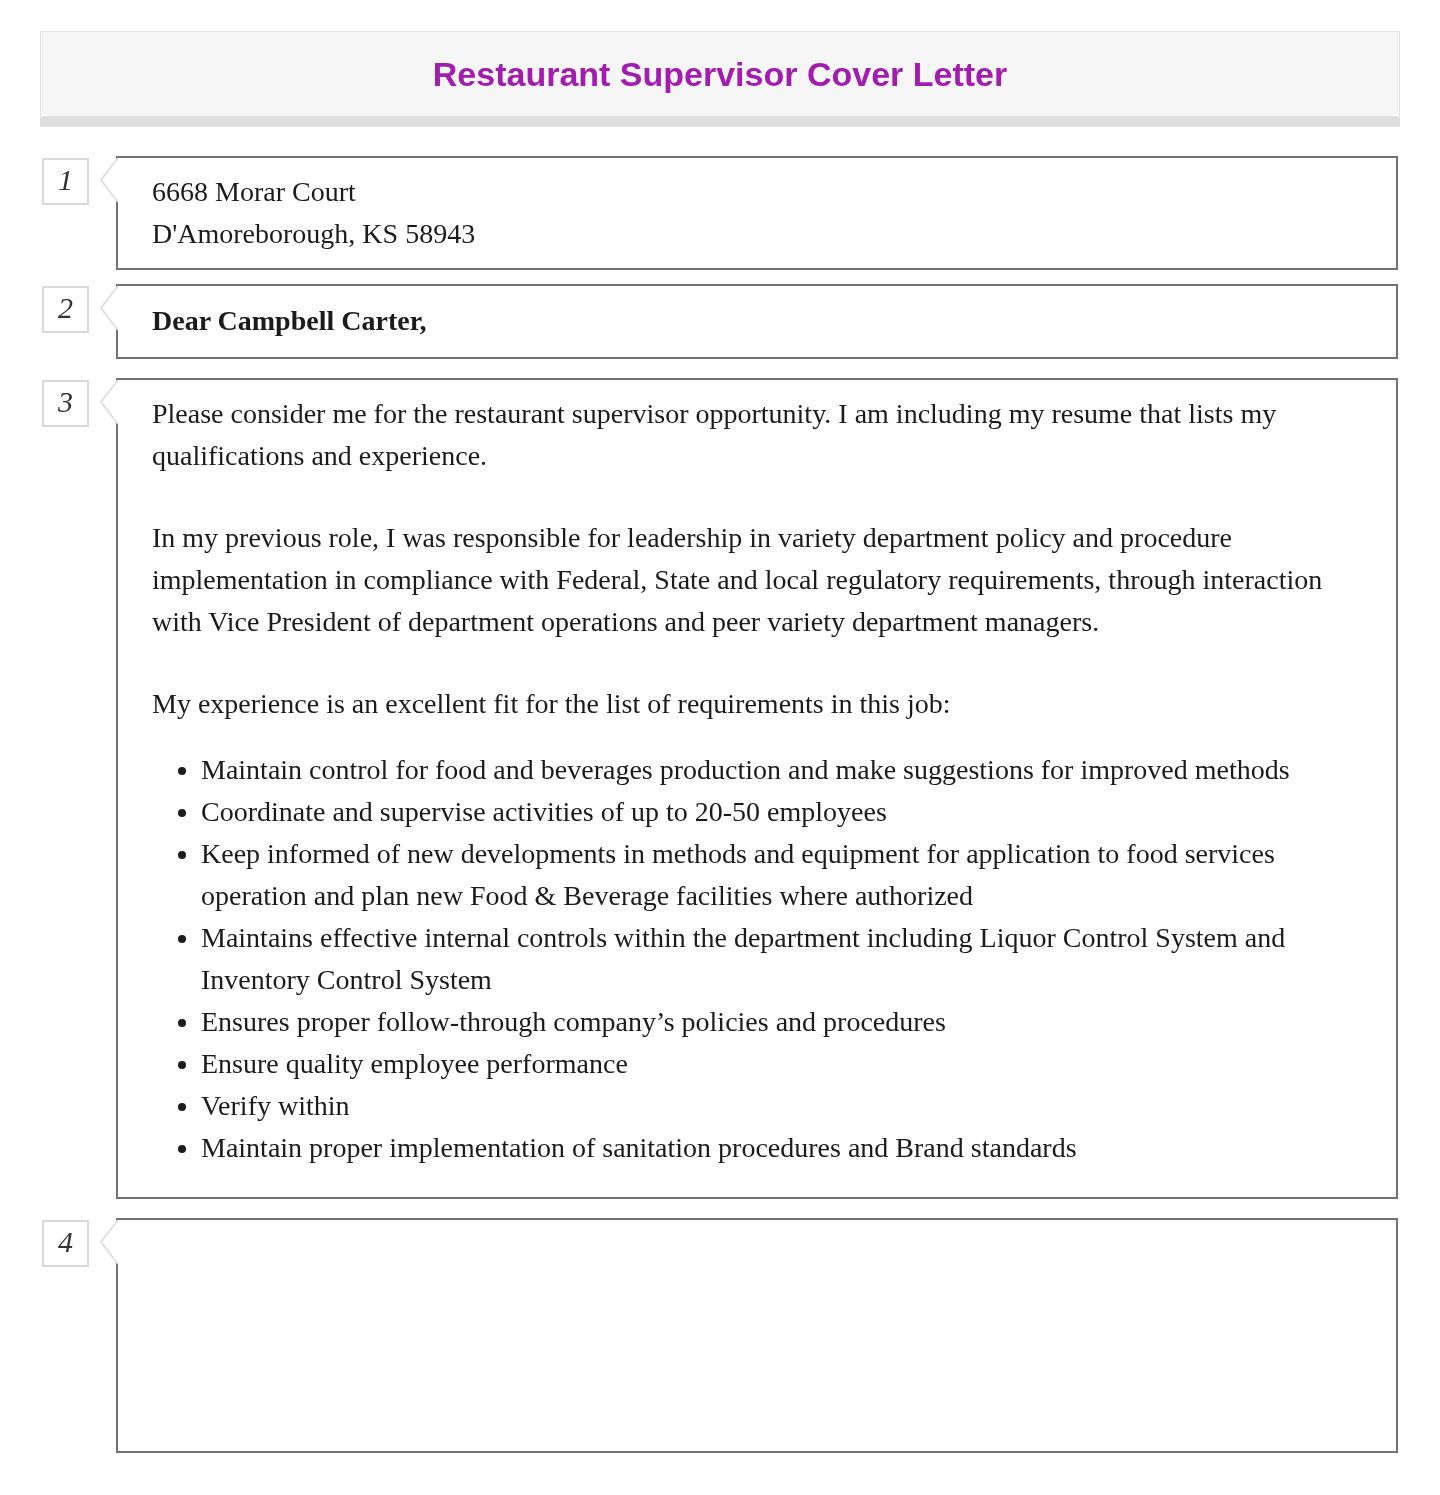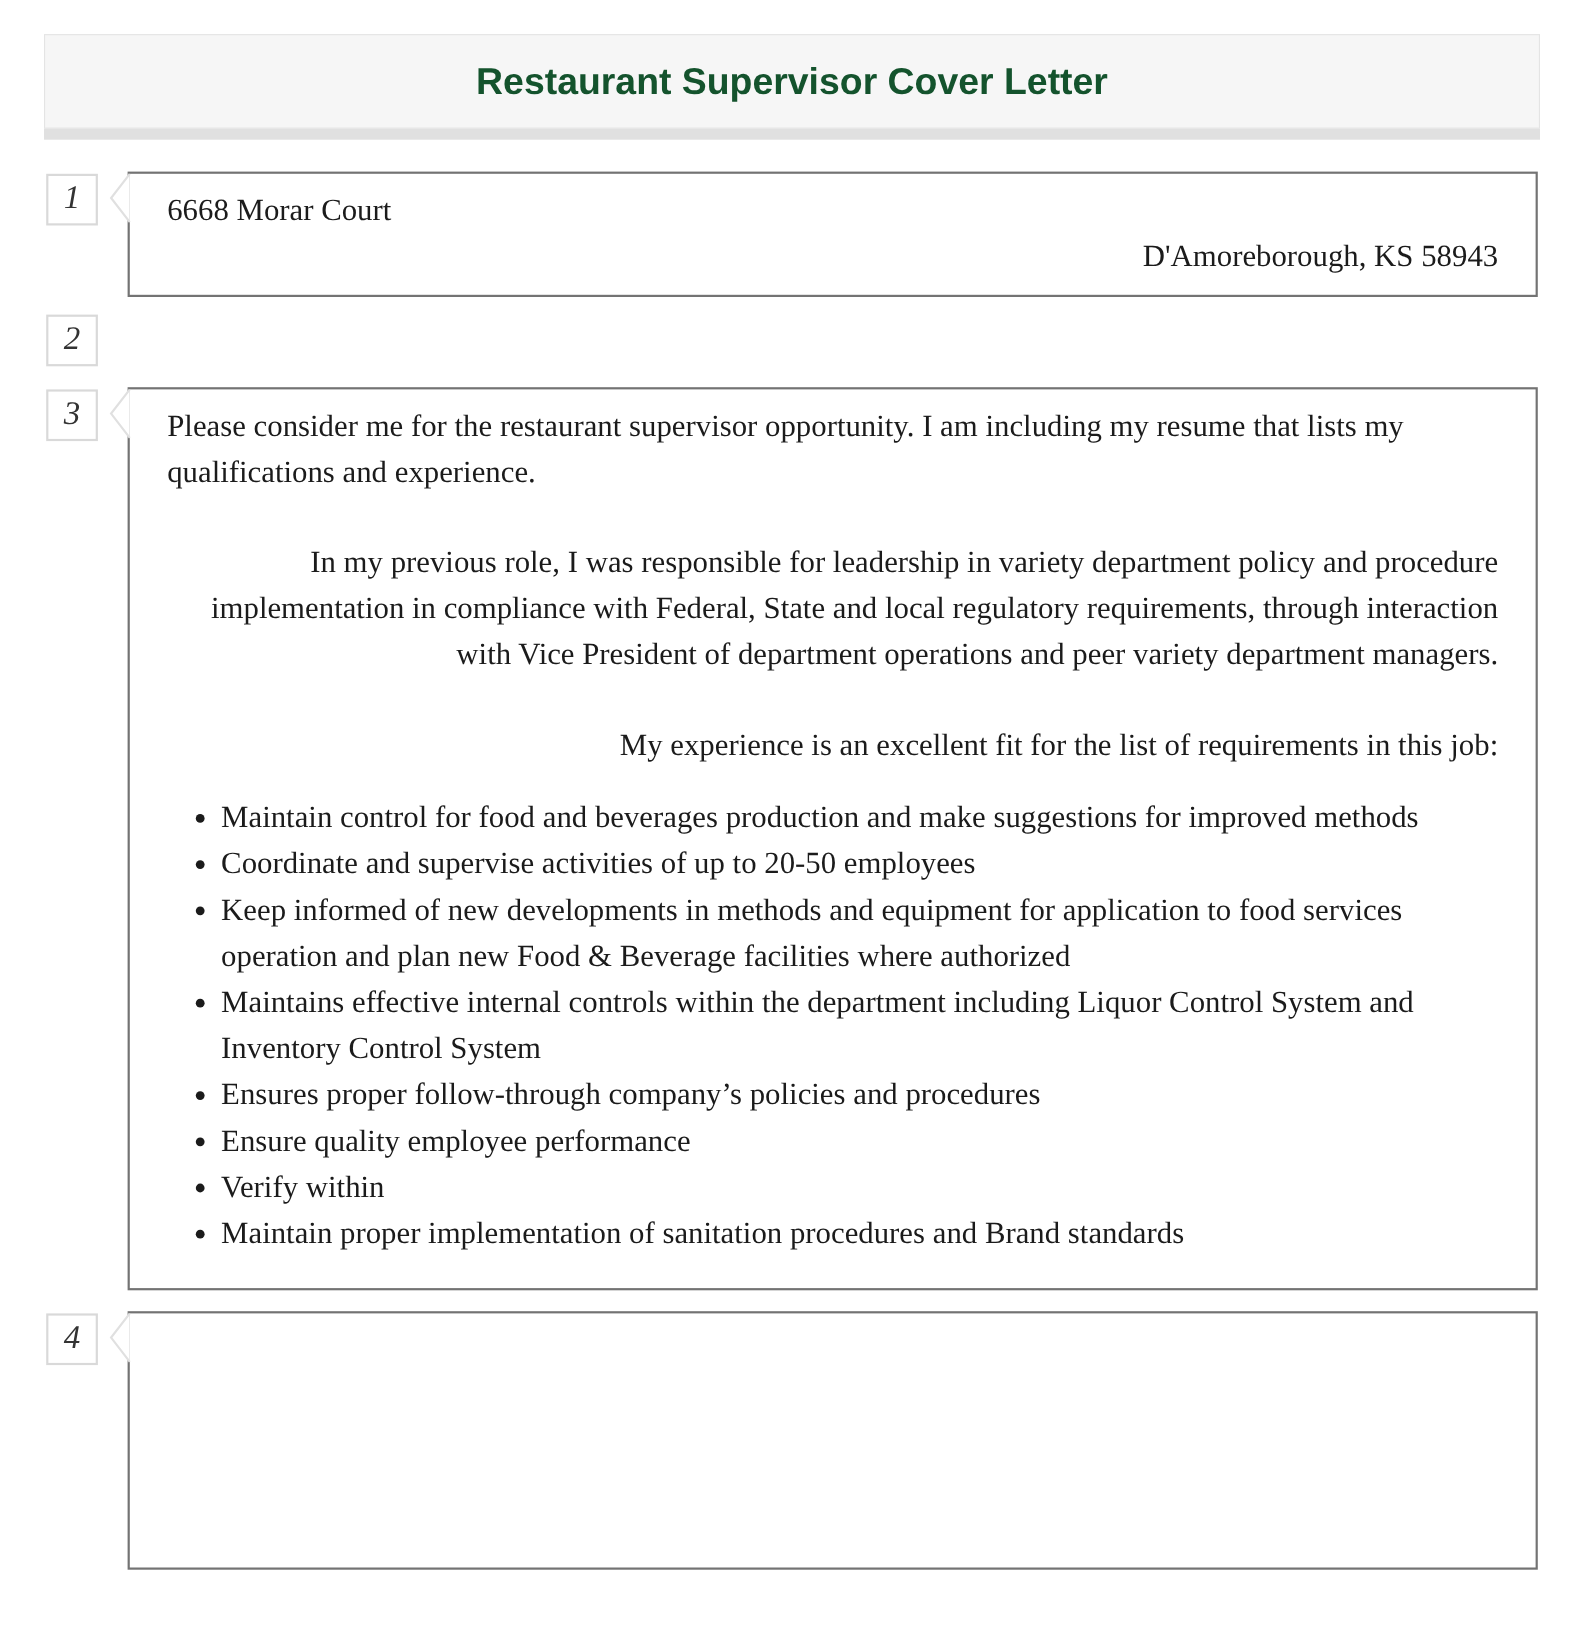--- a/index.html
+++ b/index.html
@@ -21,21 +21,21 @@
     box-shadow: 0 10px 0 0 #e0e0e0;
     display: flex;
     align-items: center;
     justify-content: center;
   }
   .masthead h1 {
     font-family: "Liberation Sans", "DejaVu Sans", sans-serif;
     font-weight: 700;
     font-size: 34px;
     letter-spacing: 0;
-    color: #14532d;
+    color: #a21caf;
   }
 
   
   .section {
     display: flex;
     align-items: flex-start;
     padding: 0 42px;
     gap: 27px;
   }
   .section.s1 { margin-top: 39px; }
@@ -82,21 +82,21 @@
     width: 22px;
     height: 48px;
   }
   .notch path {
     fill: #ffffff;
     stroke: #e0e0e0;
     stroke-width: 2;
   }
 
   .card p { margin: 0; }
-  .card p + p { margin-top: 40px; text-align: right; }
+  .card p + p { margin-top: 40px; }
   .bold { font-weight: 700; }
 
   .card ul {
     margin: 24px 0 0;
     padding-left: 49px;
     list-style: disc outside;
   }
   .card li { padding-left: 0; }
 </style>
 </head>
@@ -115,20 +115,26 @@
         <path d="M21 2 L4 24 L21 46"></path>
       </svg>
     <p style="margin-top:0">6668 Morar Court</p>
     <p style="margin-top:0">D'Amoreborough, KS 58943</p>
   </div>
 </div>
 
 <div class="section s2">
   <div class="badge">
     <span>2</span>
+  </div>
+  <div class="card c2 salutation">
+    <svg class="notch" viewBox="0 0 22 48" aria-hidden="true">
+        <path d="M21 2 L4 24 L21 46"></path>
+      </svg>
+    <p class="bold">Dear Campbell Carter,</p>
   </div>
 </div>
 
 <div class="section s3">
   <div class="badge">
     <span>3</span>
   </div>
   <div class="card c3">
     <svg class="notch" viewBox="0 0 22 48" aria-hidden="true">
         <path d="M21 2 L4 24 L21 46"></path>

